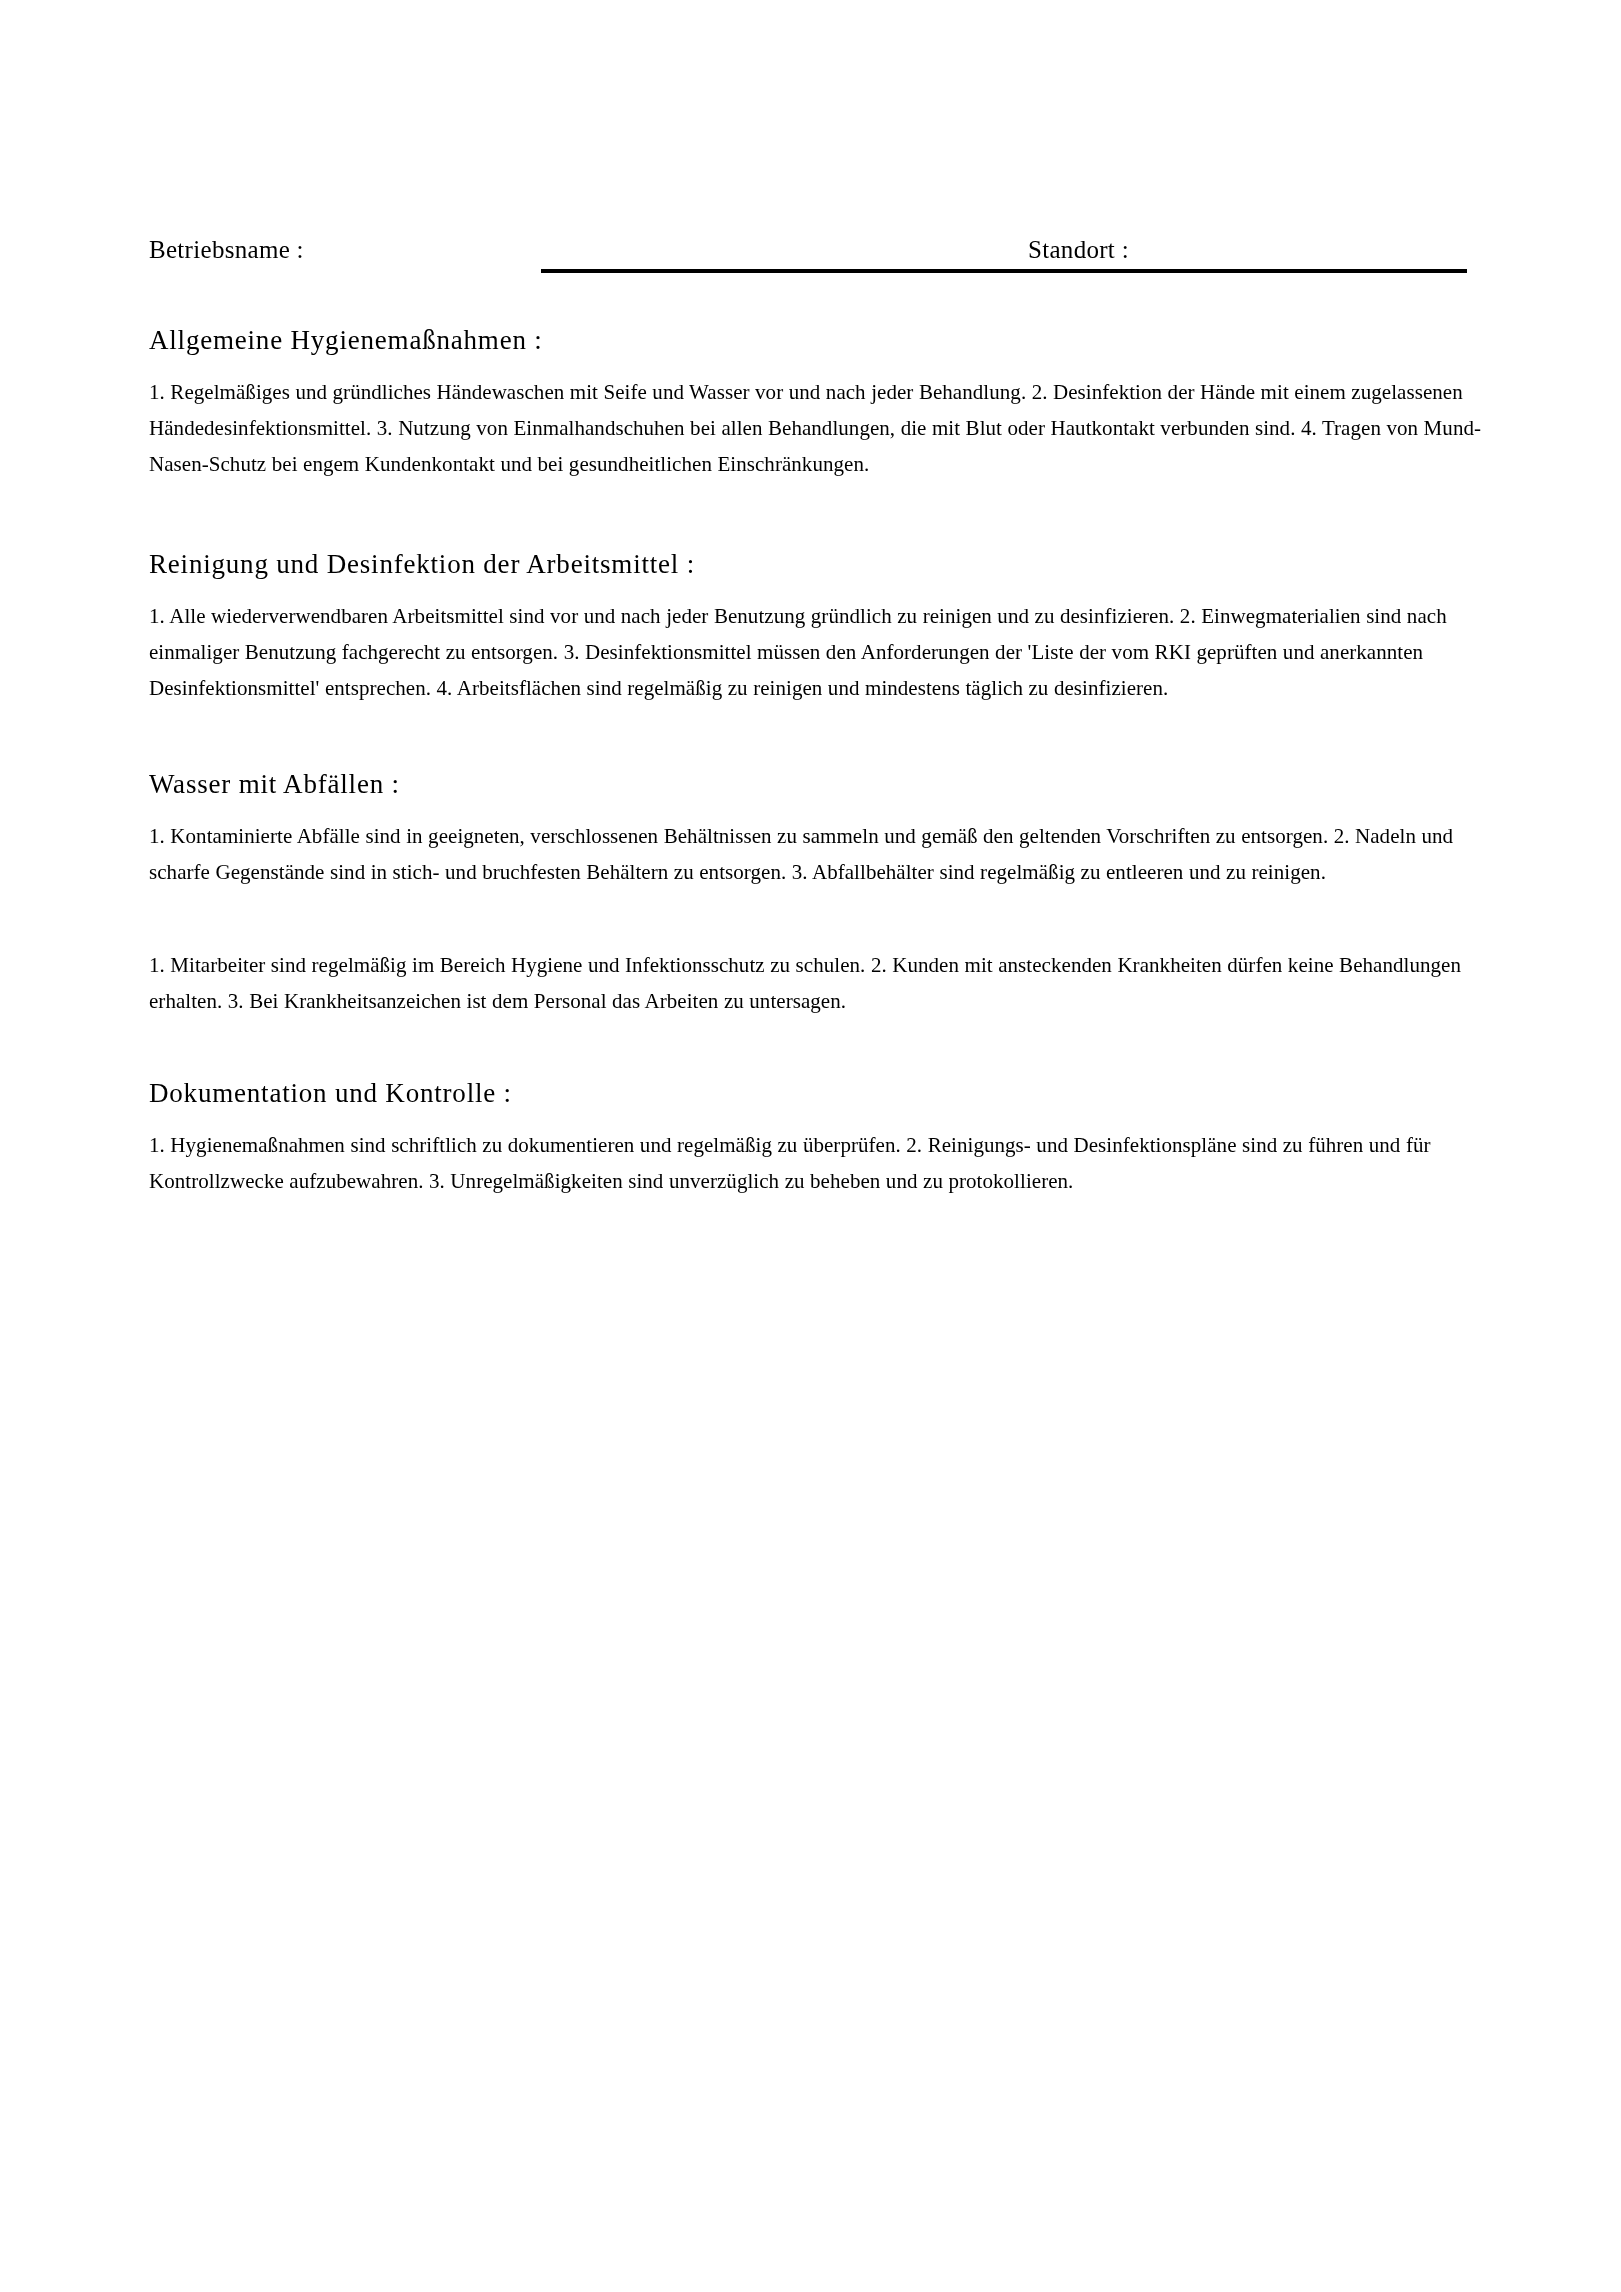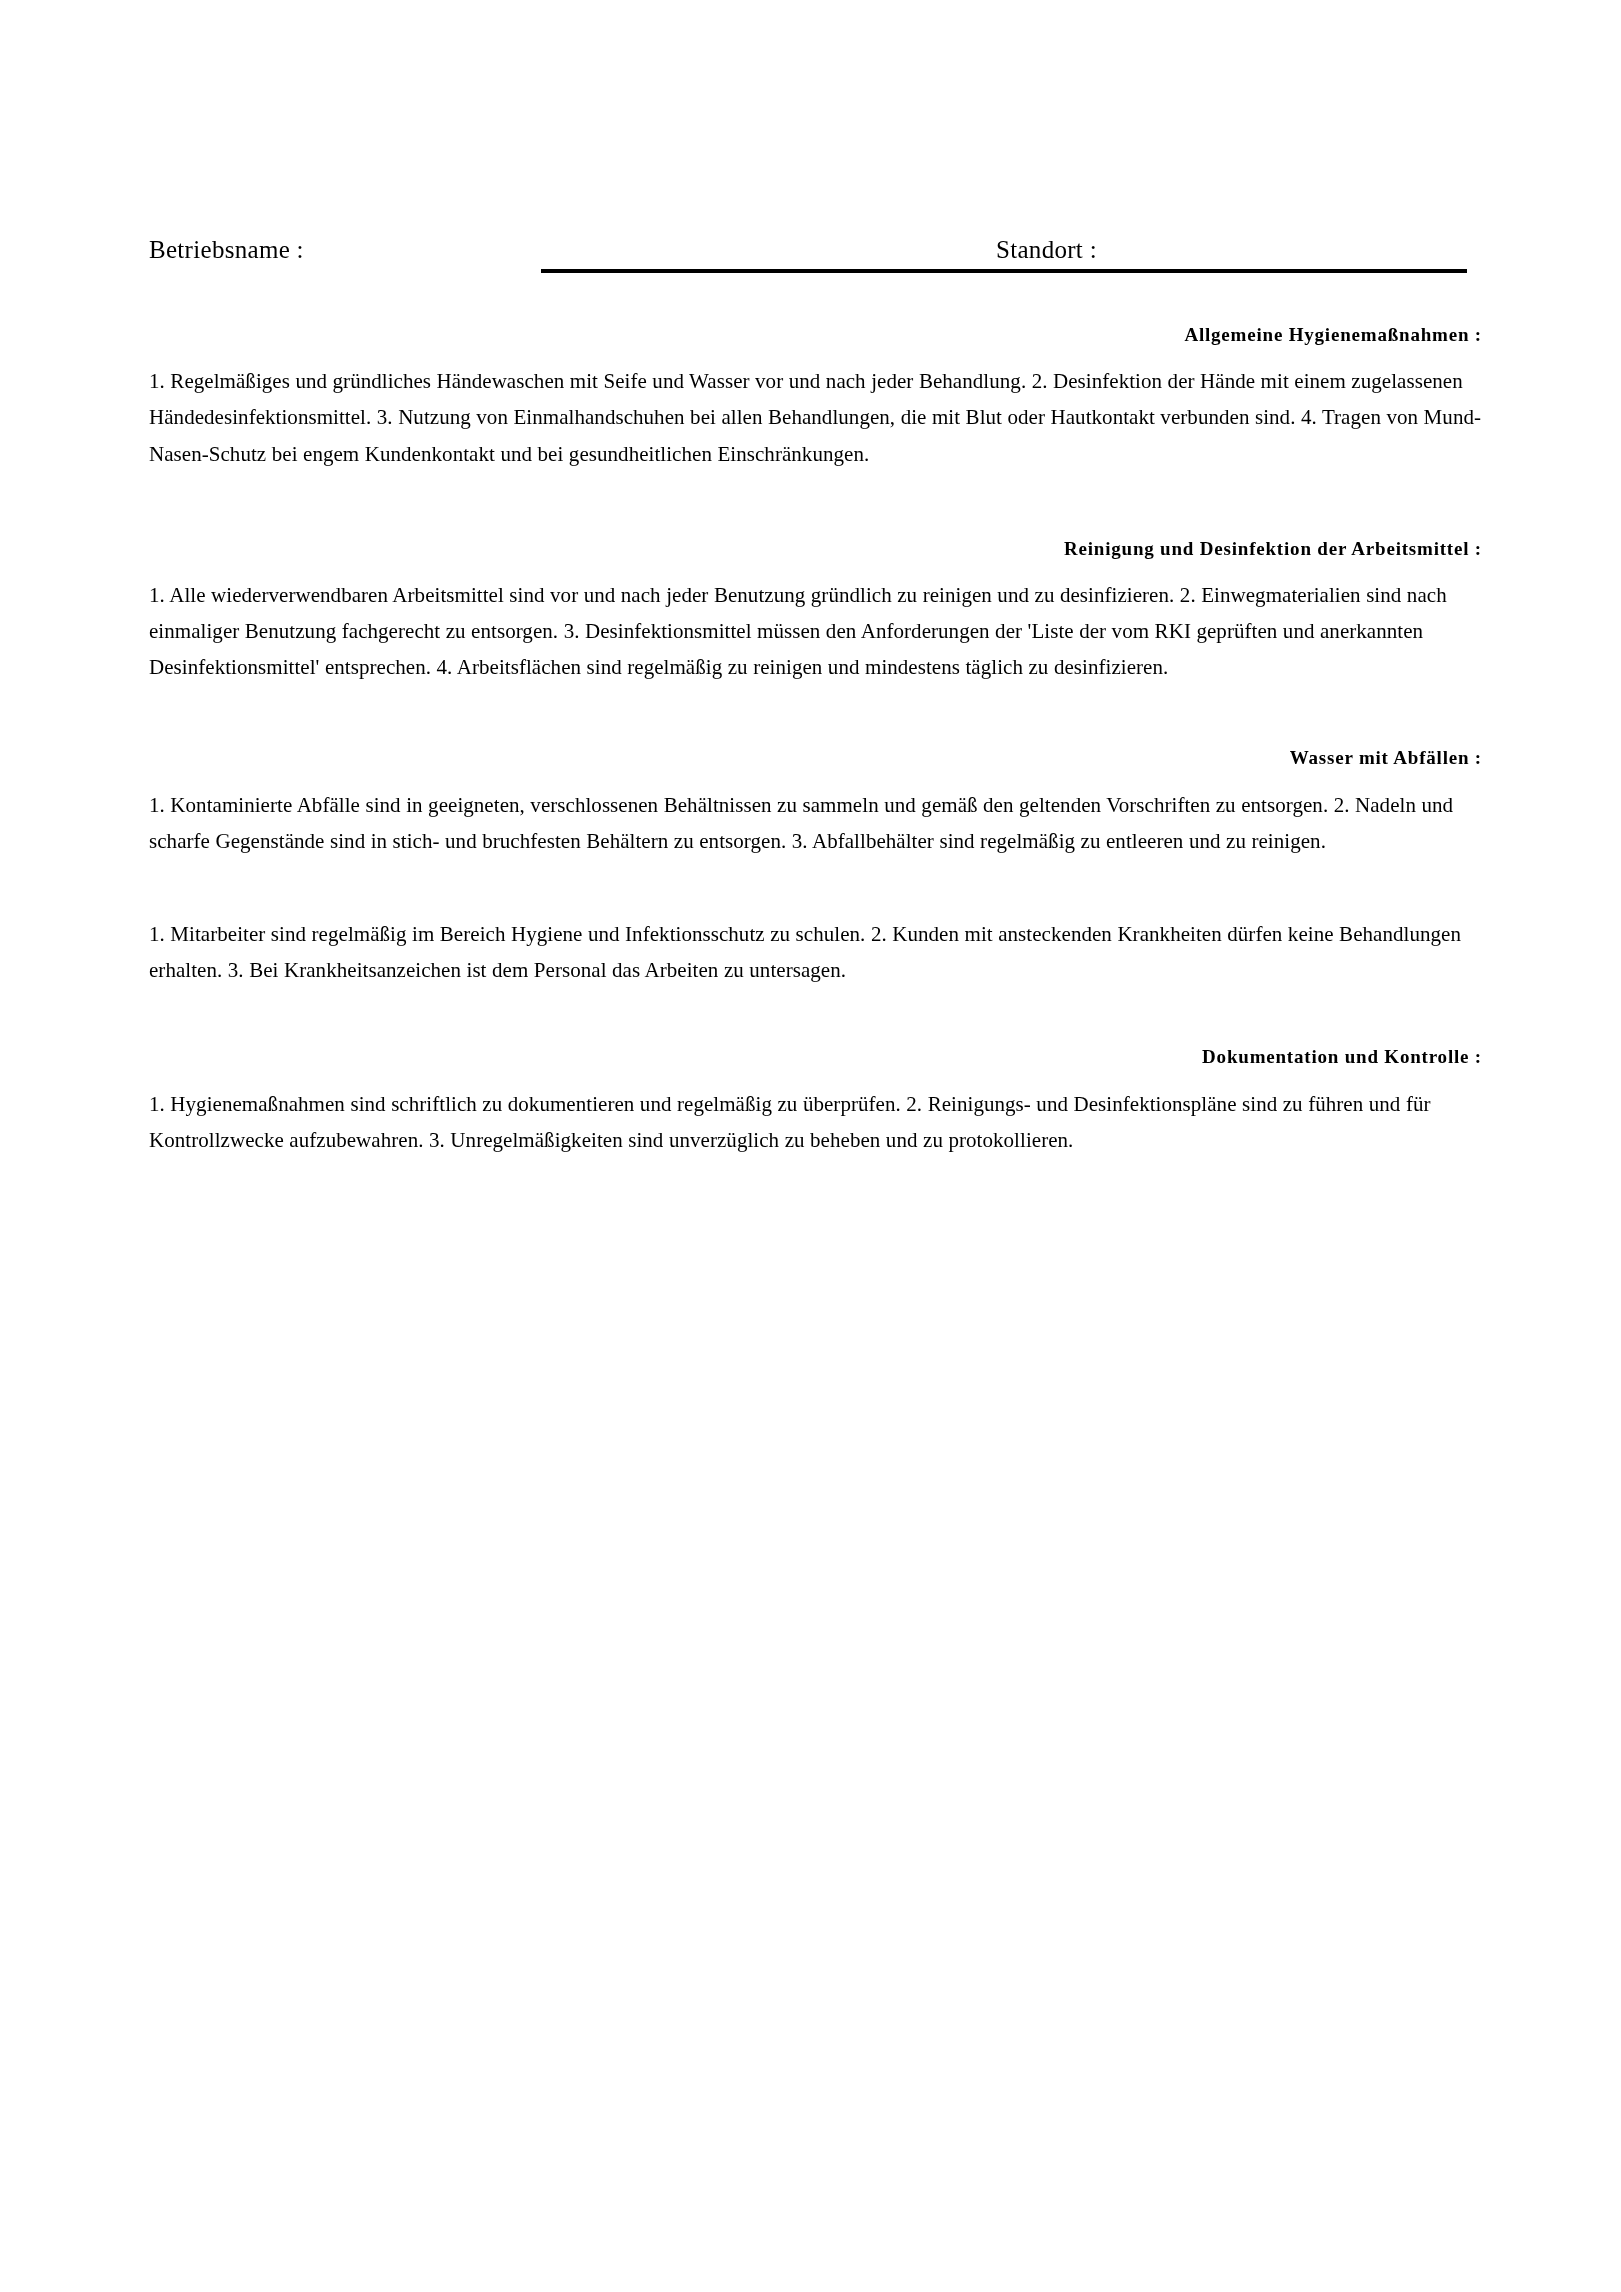--- a/index.html
+++ b/index.html
@@ -46,21 +46,21 @@
 
   .field-label {
     position: absolute;
     font-size: 25px;
     line-height: 1.2;
     letter-spacing: 0.3px;
     white-space: nowrap;
   }
 
   .field-label.betriebsname { left: 149px; top: 0; }
-  .field-label.standort     { left: 996px; top: 0; }
+  .field-label.standort     { left: 1028px; top: 0; }
 
   .header-rule {
     position: absolute;
     left: 541px;
     top: 34px;
     width: 926px;
     height: 3.9px;
     background: #000000;
   }
 
@@ -69,27 +69,26 @@
     position: absolute;
     top: 323px;
     left: 149px;
     width: 1333px;
   }
 
   .section { margin-bottom: 57px; }
   .section:last-child { margin-bottom: 0; }
 
   .section-heading {
-    font-size: 19px;
+    font-size: 27px;
     line-height: 1.3;
     letter-spacing: 0.8px;
     margin: 0 0 15.7px 0;
-    font-weight: bold;
+    font-weight: normal;
     white-space: nowrap;
-    text-align: right;
   }
 
   .section-body {
     font-size: 21px;
     line-height: 1.72;
     margin: 0;
     text-align: left;
     letter-spacing: 0.05px;
     word-spacing: 0.2px;
   }

